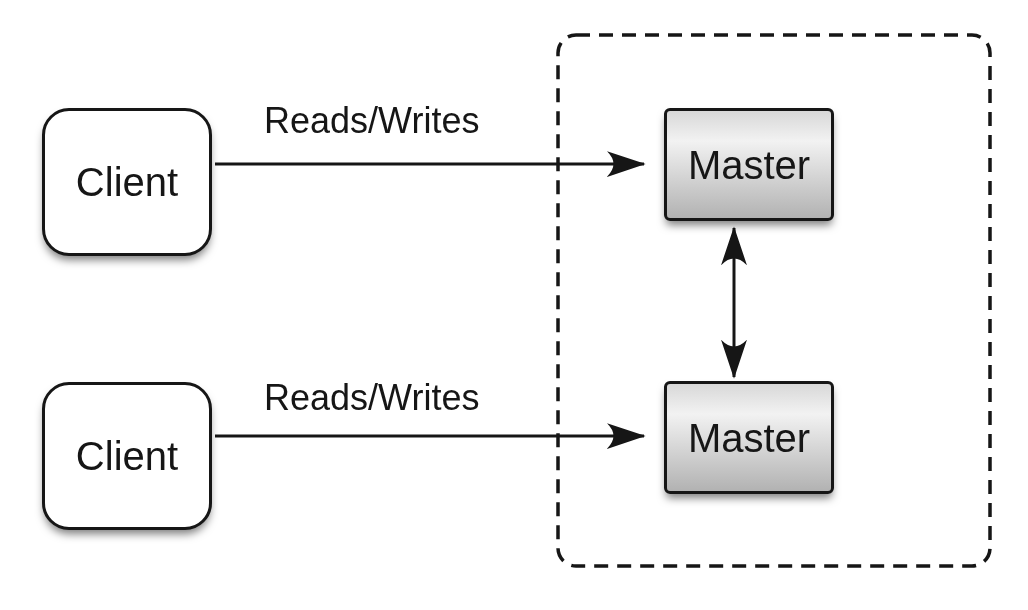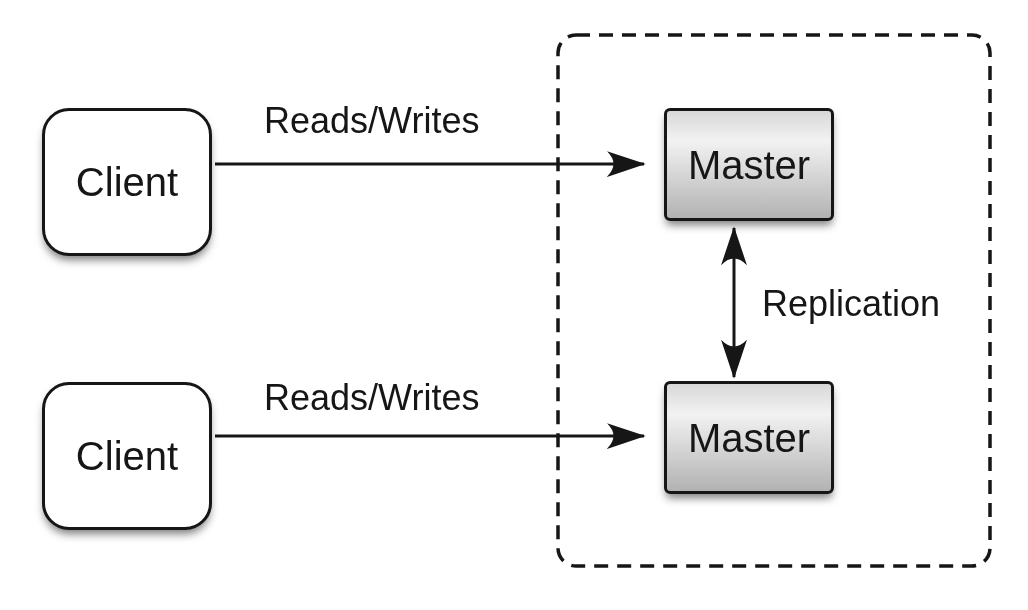--- a/index.html
+++ b/index.html
@@ -113,15 +113,14 @@
   </div>
 
   <div class="node master bottom">
     <span>Master</span>
   </div>
 
   <div class="edge-label" id="label-rw-top">Reads/Writes</div>
 
   <div class="edge-label" id="label-rw-bottom">Reads/Writes</div>
 
-  <div class="edge-label" id="label-replication">Replication</div>
 
 </div>
 
 </body></html>

